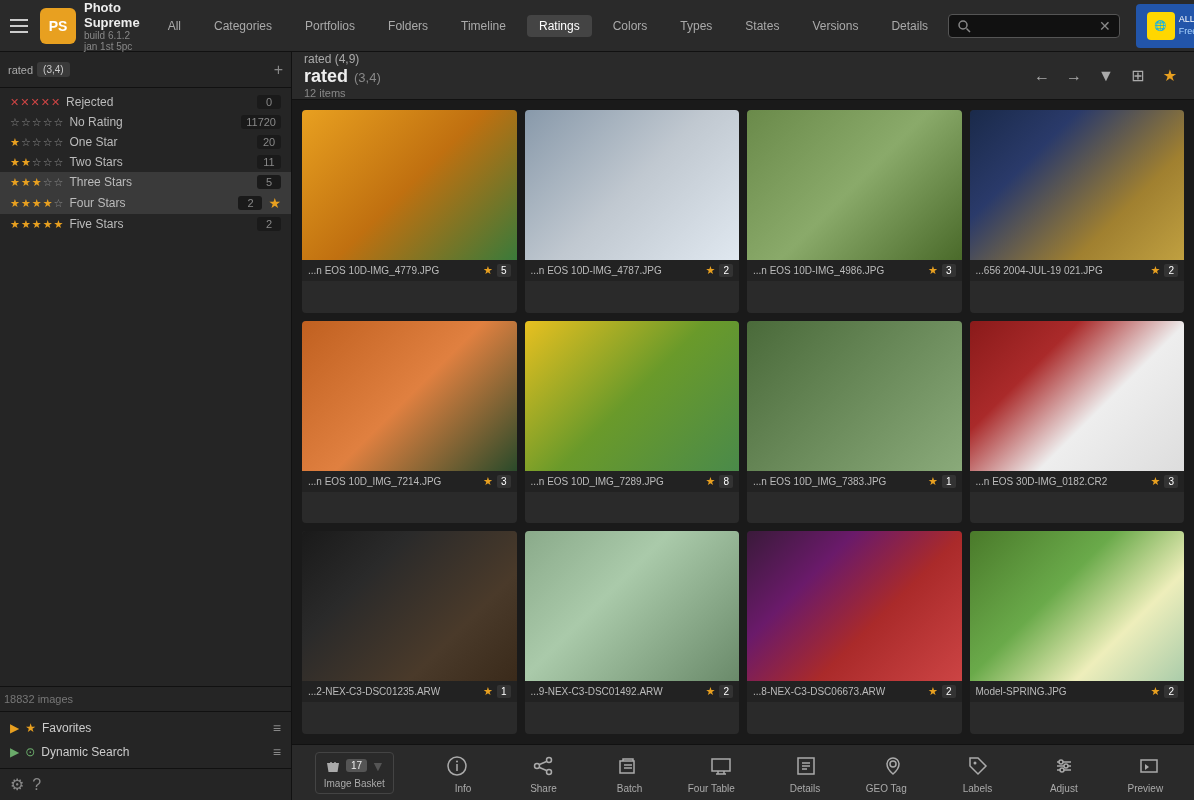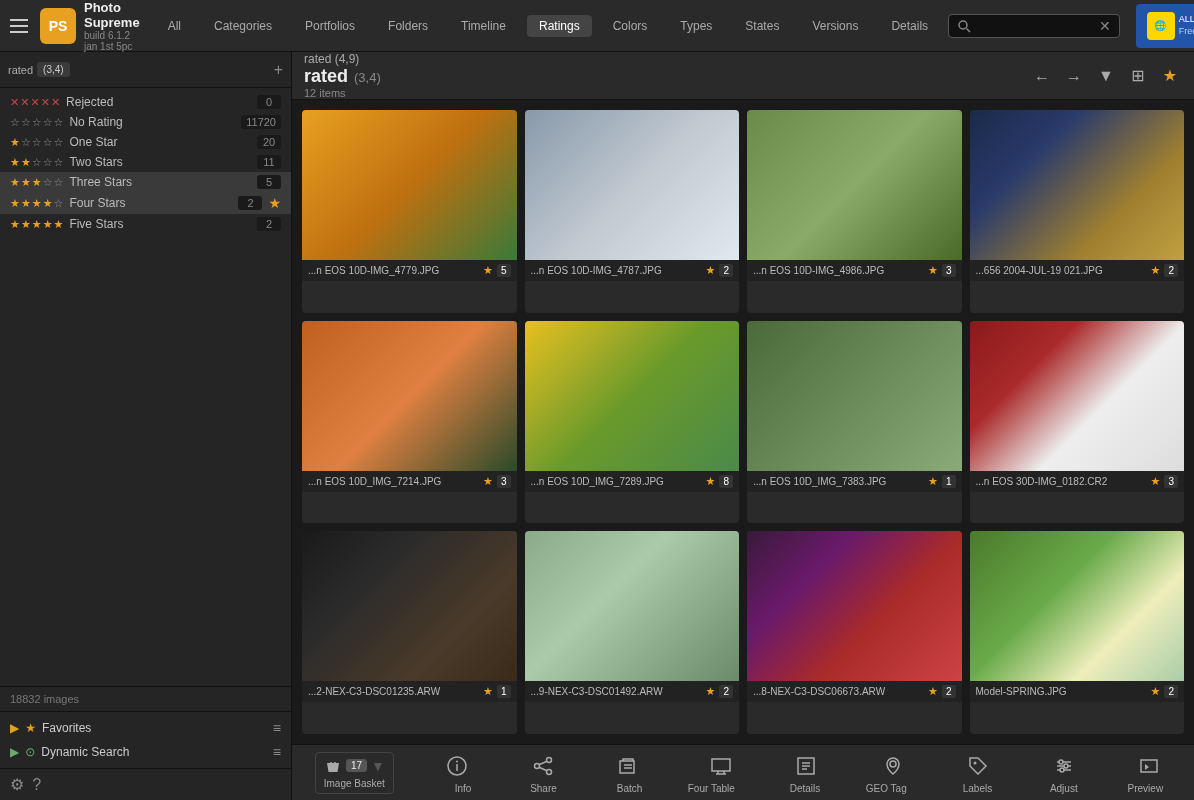--- a/index.html
+++ b/index.html
@@ -33,21 +33,21 @@
     .filter-add { color: #888; font-size: 16px; cursor: pointer; margin-left: auto; }
     .ratings-list { flex: 1; overflow-y: auto; padding: 4px 0; }
     .rating-item { display: flex; align-items: center; padding: 3px 10px; cursor: pointer; gap: 6px; }
     .rating-item.active { background: #3a3a3a; }
     .stars-container { display: flex; gap: 1px; }
     .star { font-size: 11px; color: #888; }
     .star.filled { color: #e8a020; }
     .star.x-mark { color: #cc4444; }
     .rating-name { color: #bbb; font-size: 12px; flex: 1; }
     .rating-count { color: #888; font-size: 11px; background: #1a1a1a; padding: 1px 5px; border-radius: 3px; min-width: 24px; text-align: center; }
-    .sidebar-images-count { padding: 6px 10px; color: #777; font-size: 11px; border-top: 1px solid #111; }
+    .sidebar-images-count { padding: 6px 4px; color: #777; font-size: 11px; border-top: 1px solid #111; }
     .sidebar-bottom { border-top: 1px solid #111; padding: 4px 0; }
     .sidebar-bottom-item { display: flex; align-items: center; padding: 4px 10px; gap: 6px; cursor: pointer; }
     .sidebar-bottom-label { color: #ccc; font-size: 12px; flex: 1; }
     .sidebar-bottom-menu { color: #888; font-size: 14px; }
     .activity-bar { padding: 4px 10px; color: #888; font-size: 11px; border-top: 1px solid #111; display: flex; align-items: center; gap: 4px; }
 
     
     .content { flex: 1; display: flex; flex-direction: column; overflow: hidden; }
     .content-header { height: 48px; background: #2a2a2a; border-bottom: 1px solid #111; display: flex; align-items: center; padding: 0 12px; gap: 8px; }
     .breadcrumb { color: #aaa; font-size: 12px; }

